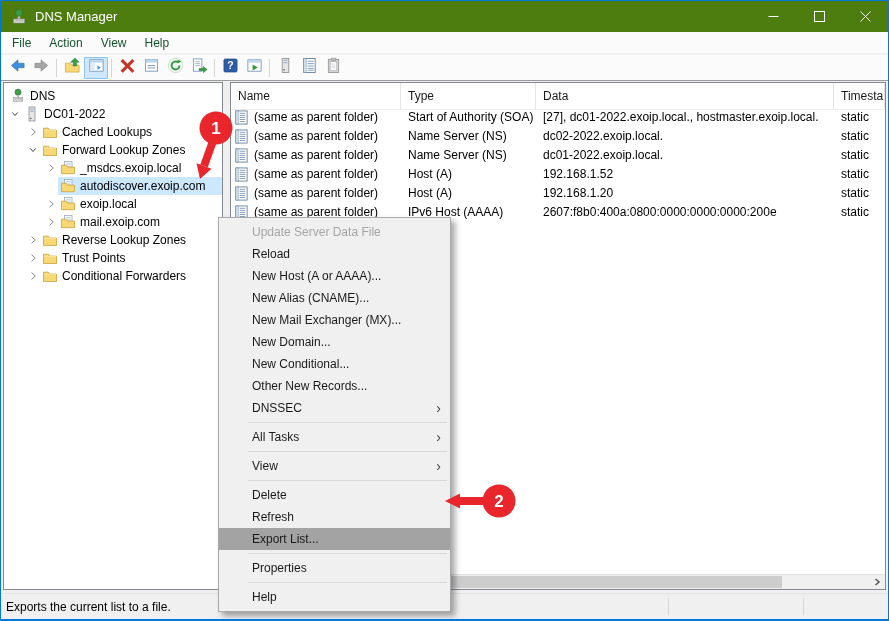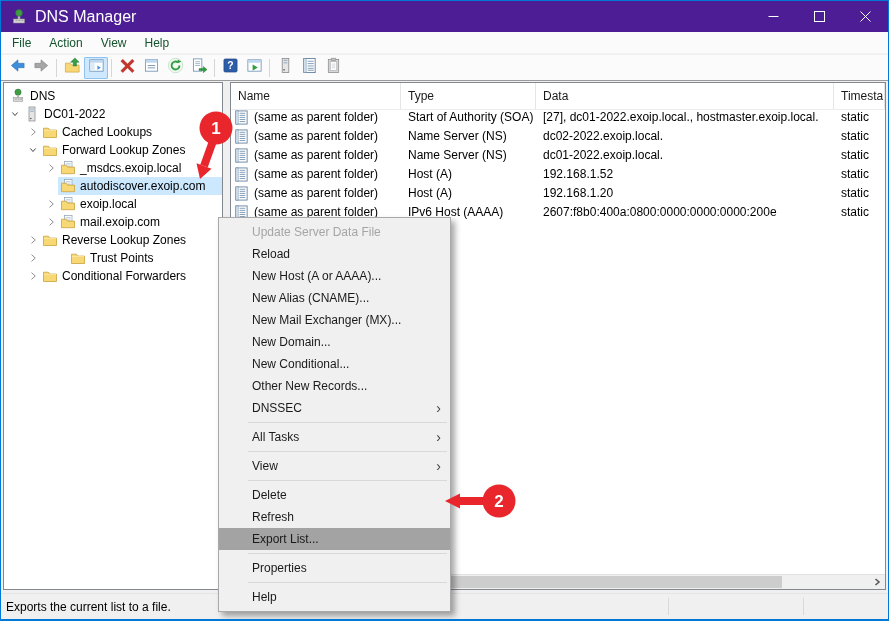--- a/index.html
+++ b/index.html
@@ -7,21 +7,21 @@
   body { font-family:"Liberation Sans", sans-serif; }
 
   .window {
     position:relative; width:889px; height:621px;
     border:1px solid #0078d7; border-bottom:2px solid #0078d7;
     background:#f0f0f0; overflow:hidden;
   }
 
   
   .titlebar { position:absolute; top:0; left:0; right:0; height:31px;
-    background:#4c1d95; display:flex; align-items:center; color:#fff; font-size:16px; }
+    background:#4d7c0f; display:flex; align-items:center; color:#fff; font-size:13px; }
   .app-icon { width:18px; height:18px; margin:0 7px 0 9px; flex:0 0 auto; }
   .app-icon svg { width:18px; height:18px; }
   .win-controls { margin-left:auto; display:flex; height:100%; }
   .win-btn { width:46px; height:100%; display:flex; align-items:center; justify-content:center; }
   .win-btn svg { width:11px; height:11px; }
 
   
   .menubar { position:absolute; top:31px; left:0; right:0; height:22px;
     background:#fbfbfb; display:flex; align-items:center; font-size:12px; color:#14532d;
     border-bottom:1px solid #f2f2f2; padding-left:2px; }
@@ -346,21 +346,21 @@
             </svg>
           </span>
           <span class="row-band">
             <span class="t-icon"><svg viewBox="0 0 16 16">
                 <path d="M1.5 4.2 h4.8 l1.5 1.9 h6.7 v7.4 h-13 Z" fill="#f8d775" stroke="#caa23c" stroke-width="0.8"></path>
                 <path d="M1.9 6.5 h12.2" stroke="#fce9a8" stroke-width="0.8"></path>
               </svg></span>
             <span>Reverse Lookup Zones</span>
           </span>
         </div>
-        <div class="tree-row" style="padding-left: 22px; gap: 28px;">
+        <div class="tree-row" style="padding-left: 22px;">
           <span class="chev">
             <svg viewBox="0 0 16 16">
               <path d="M6 3.5 L11 8 L6 12.5" fill="none" stroke="#8b8b8b" stroke-width="1.3"></path>
             </svg>
           </span>
           <span class="row-band">
             <span class="t-icon"><svg viewBox="0 0 16 16">
                 <path d="M1.5 4.2 h4.8 l1.5 1.9 h6.7 v7.4 h-13 Z" fill="#f8d775" stroke="#caa23c" stroke-width="0.8"></path>
                 <path d="M1.9 6.5 h12.2" stroke="#fce9a8" stroke-width="0.8"></path>
               </svg></span>

